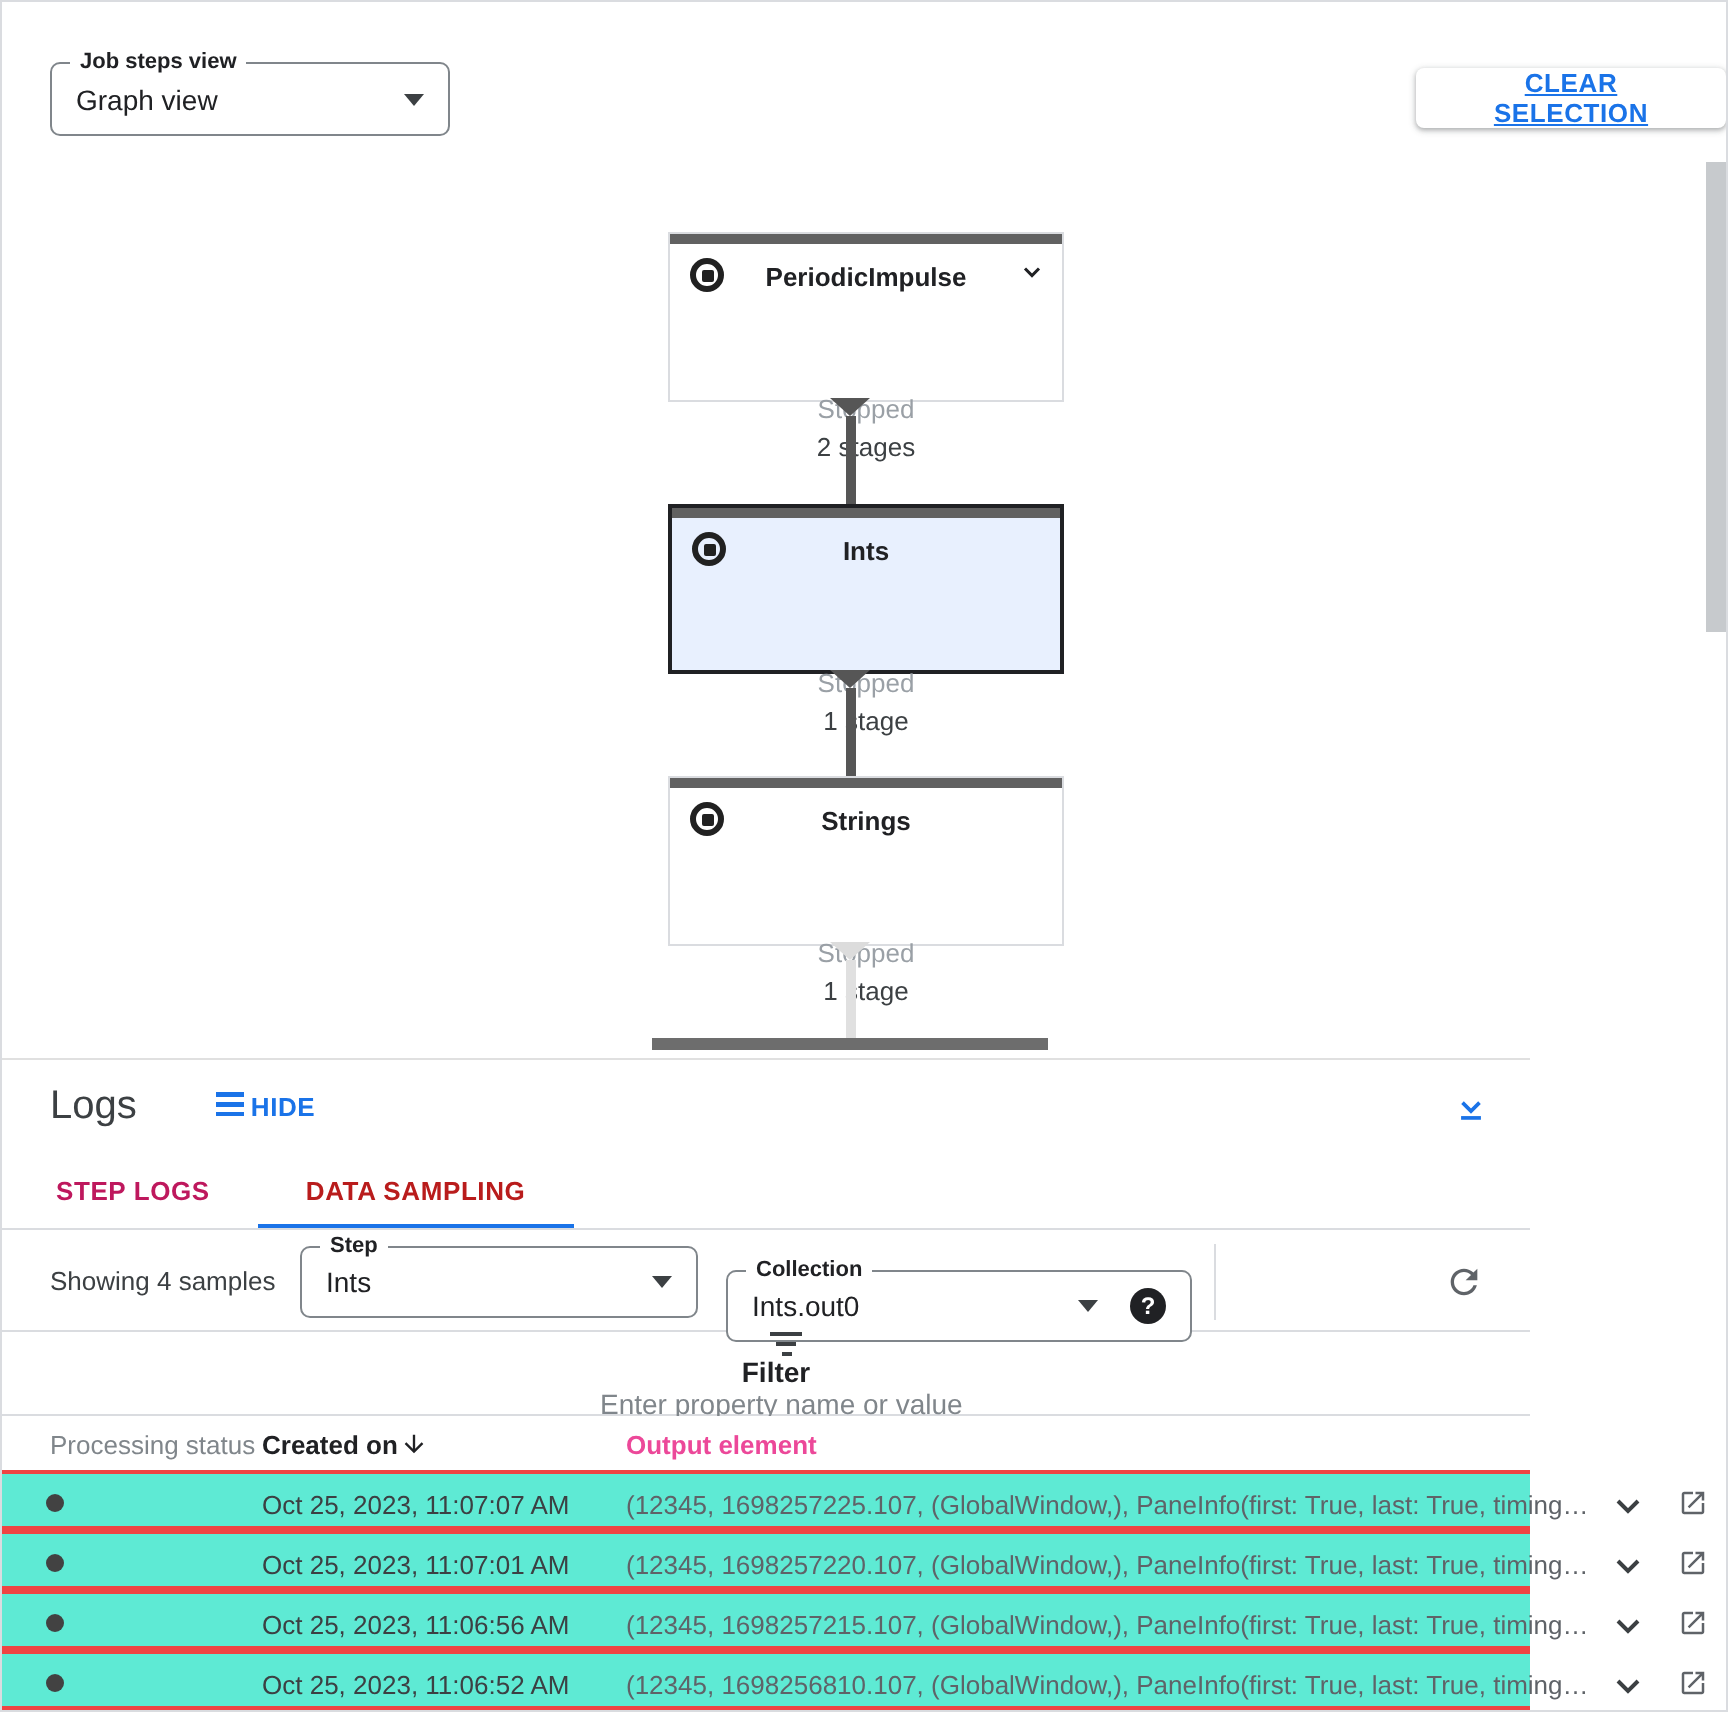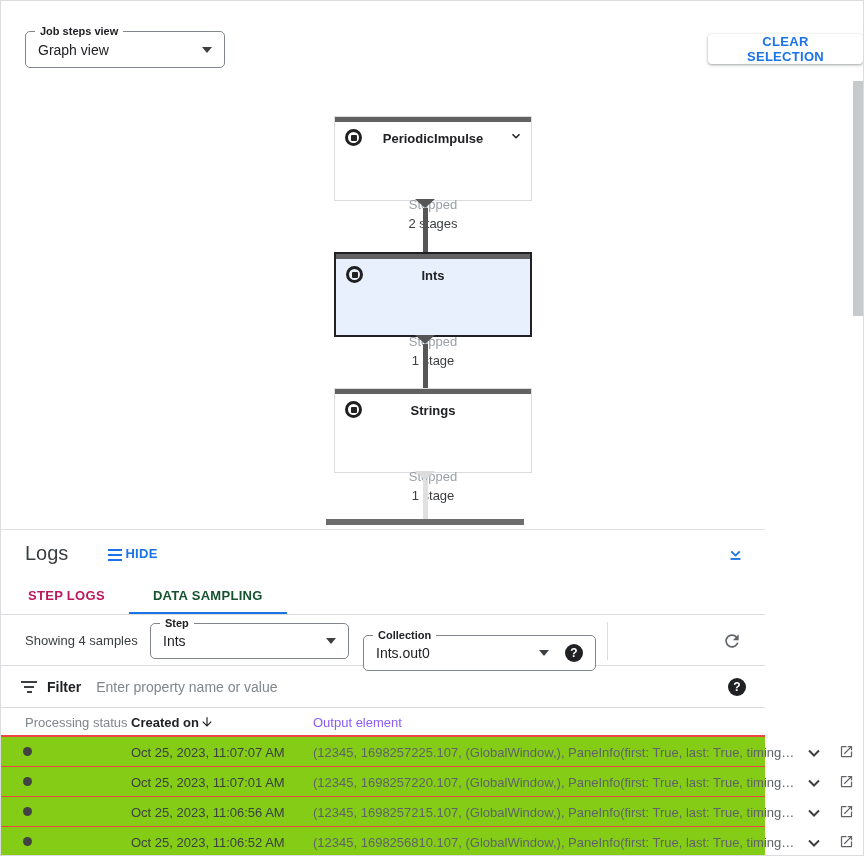--- a/index.html
+++ b/index.html
@@ -7,21 +7,21 @@
   .app { position:relative; width:864px; height:856px; border:1px solid #dadce0; background:#fff; overflow:hidden; }
 
   
   .field { position:absolute; border:1px solid #80868b; border-radius:5px; background:#fff; display:flex; align-items:center; padding:0 12px; }
   .field-label { position:absolute; top:-7px; left:9px; background:#fff; padding:0 5px; font-size:11px; font-weight:700; color:#202124; line-height:13px; white-space:nowrap; }
   .field-value { flex:1; font-size:14px; color:#202124; text-align:left; white-space:nowrap; overflow:hidden; }
   .caret { width:0; height:0; border-left:5px solid transparent; border-right:5px solid transparent; border-top:6px solid #3c4043; flex:none; }
   .jobview-field { left:24px; top:30px; width:200px; height:37px; }
   .clear-btn { position:absolute; left:707px; top:33px; height:30px; padding:0 16px; background:#fff; border:none; border-radius:4px;
     box-shadow:0 1px 2px rgba(60,64,67,.3), 0 1px 3px 1px rgba(60,64,67,.15);
-    color:#1a73e8; font-family:"Liberation Sans",sans-serif; font-size:13px; font-weight:700; letter-spacing:.3px; cursor:pointer; }
+    color:#1a73e8; font-family:"Liberation Sans",sans-serif; font-size:13px; font-weight:700; letter-spacing:.3px; cursor:pointer;text-decoration:underline; }
 
   
   .node { position:absolute; left:333px; width:198px; height:85px; background:#fff; border:1px solid #dadce0; text-align:center; }
   .node::before { content:""; position:absolute; top:0; left:0; right:0; height:5px; background:#616161; }
   .node--selected { background:#e8f0fe; border:2px solid #202124; }
   .node-title { margin-top:13px; font-size:13px; font-weight:700; color:#202124; line-height:17px; }
   .node-status { font-size:13px; color:#9aa0a6; line-height:19px;margin-top:48px; }
   .node-stages { font-size:13px; color:#3c4043; line-height:19px; }
   .stop-icon { position:absolute; left:10px; top:12px; width:17px; height:17px; border:3px solid #212121; border-radius:50%; display:flex; align-items:center; justify-content:center; }
   .stop-icon-core { width:6px; height:6px; background:#212121; border-radius:1px; }
@@ -32,55 +32,55 @@
   .edge--light .edge-head { border-top-color:#dcdcdc; }
   .edge--light .edge-line { background:#e0e0e0; }
   .next-node-bar { position:absolute; left:325px; top:518px; width:198px; height:6px; background:#6d6d6d; }
   .graph-scrollbar { position:absolute; left:852px; top:80px; width:11px; height:235px; background:#c7cacd; }
   .drag-handle { position:absolute; left:422px; top:529px; width:20px; height:4px; border-radius:2px; background:#cfcfcf; }
 
   
   .logs { position:absolute; left:0; top:528px; width:764px; height:327px; background:#fff; border-top:1px solid #e0e0e0; }
   .logs-header { position:relative; height:47px; display:flex; align-items:center; }
   .logs-title { margin-left:24px; font-size:20px; color:#3c4043; }
-  .hide-btn { margin-left:40px; display:flex; align-items:flex-end; gap:3px; color:#1a73e8; font-size:13px; font-weight:700; letter-spacing:.3px; cursor:pointer; }
+  .hide-btn { margin-left:40px; display:flex; align-items:flex-start; gap:3px; color:#1a73e8; font-size:13px; font-weight:700; letter-spacing:.3px; cursor:pointer; }
   .hide-icon { width:14px; height:12px; background:repeating-linear-gradient(to bottom,#1a73e8 0 2.5px,transparent 2.5px 5px); }
   .collapse-btn { position:absolute; right:18px; top:12px; width:24px; height:24px; display:flex; align-items:center; justify-content:center; cursor:pointer; }
 
   .tabs { height:38px; border-bottom:1px solid #dadce0; display:flex; padding-left:3px; }
   .tab { display:flex; align-items:center; padding:0 24px; font-size:13px; font-weight:700; letter-spacing:.3px; color:#be185d; cursor:pointer; }
-  .tab--active { color:#14532d; box-shadow:inset 0 -2px 0 #1a73e8; }
+  .tab--active { color:#b91c1c; box-shadow:inset 0 -2px 0 #1a73e8; }
 
   .controls { position:relative; height:51px; border-bottom:1px solid #dadce0; }
   .samples-summary { position:absolute; left:24px; top:18px; font-size:13px; color:#3c4043; }
   .step-field { left:149px; top:8px; width:199px; height:36px; }
   .collection-field { left:362px; top:20px; width:233px; height:36px; }
   .controls-divider { position:absolute; left:606px; top:7px; width:1px; height:38px; background:#dadce0; }
   .help-icon { width:18px; height:18px; border-radius:50%; background:#202124; color:#fff; display:flex; align-items:center; justify-content:center; font-size:12px; font-weight:700; flex:none; }
   .help-icon::after { content:"?"; }
   .collection-help { margin-left:16px; }
   .refresh-btn { position:absolute; right:23px; top:16px; width:20px; height:20px; cursor:pointer; }
 
-  .filter-row { position:relative; height:42px; border-bottom:1px solid #dadce0; display:flex; align-items:center; }
+  .filter-row { position:relative; height:42px; border-bottom:1px solid #dadce0; display:flex; align-items:center;flex-direction:column; }
   .filter-icon { margin-left:20px; width:16px; display:flex; flex-direction:column; align-items:center; gap:3px; }
   .filter-icon i { display:block; height:2px; background:#3c4043; }
   .filter-icon i:nth-child(1){ width:16px; } .filter-icon i:nth-child(2){ width:10px; } .filter-icon i:nth-child(3){ width:5px; }
   .filter-label { margin-left:10px; font-size:14px; font-weight:700; color:#202124; }
   .filter-input { margin-left:15px; flex:1; border:none; outline:none; font-family:"Liberation Sans",sans-serif; font-size:14px; color:#202124; background:transparent; }
   .filter-input::placeholder { color:#80868b; }
   .filter-help { margin-right:19px; }
 
   .thead { position:relative; height:29px; border-bottom:2px solid #ef4444; background:#fff; }
   .thead span { position:absolute; top:7px; font-size:13px; }
   .th-status { left:24px; color:#80868b; }
   .th-created { left:130px; color:#202124; font-weight:700; }
   .sort-icon { position:absolute; left:199px; top:7px; }
-  .th-output { left:312px; color:#8b5cf6; font-weight:400; }
-
-  .trow { position:relative; height:30px; border-bottom:1px solid #ef4444; background:#84cc16; }
+  .th-output { left:312px; color:#ec4899; font-weight:700; }
+
+  .trow { position:relative; height:30px; border-bottom:4px solid #ef4444; background:#5eead4; }
   .row-dot { position:absolute; left:22px; top:10px; width:9px; height:9px; border-radius:50%; background:#424242; }
   .row-created { position:absolute; left:130px; top:8px; font-size:13px; color:#3c4043; white-space:nowrap; }
   .row-output { position:absolute; left:312px; top:8px; width:486px; font-size:13px; color:#5f6368; white-space:nowrap; overflow:hidden; }
   .row-expand { position:absolute; left:803px; top:6px; width:20px; height:20px; cursor:pointer; }
   .row-open { position:absolute; left:838px; top:7px; width:16px; height:16px; cursor:pointer; }
 </style>
 </head>
 <body>
 
 <div class="app">

